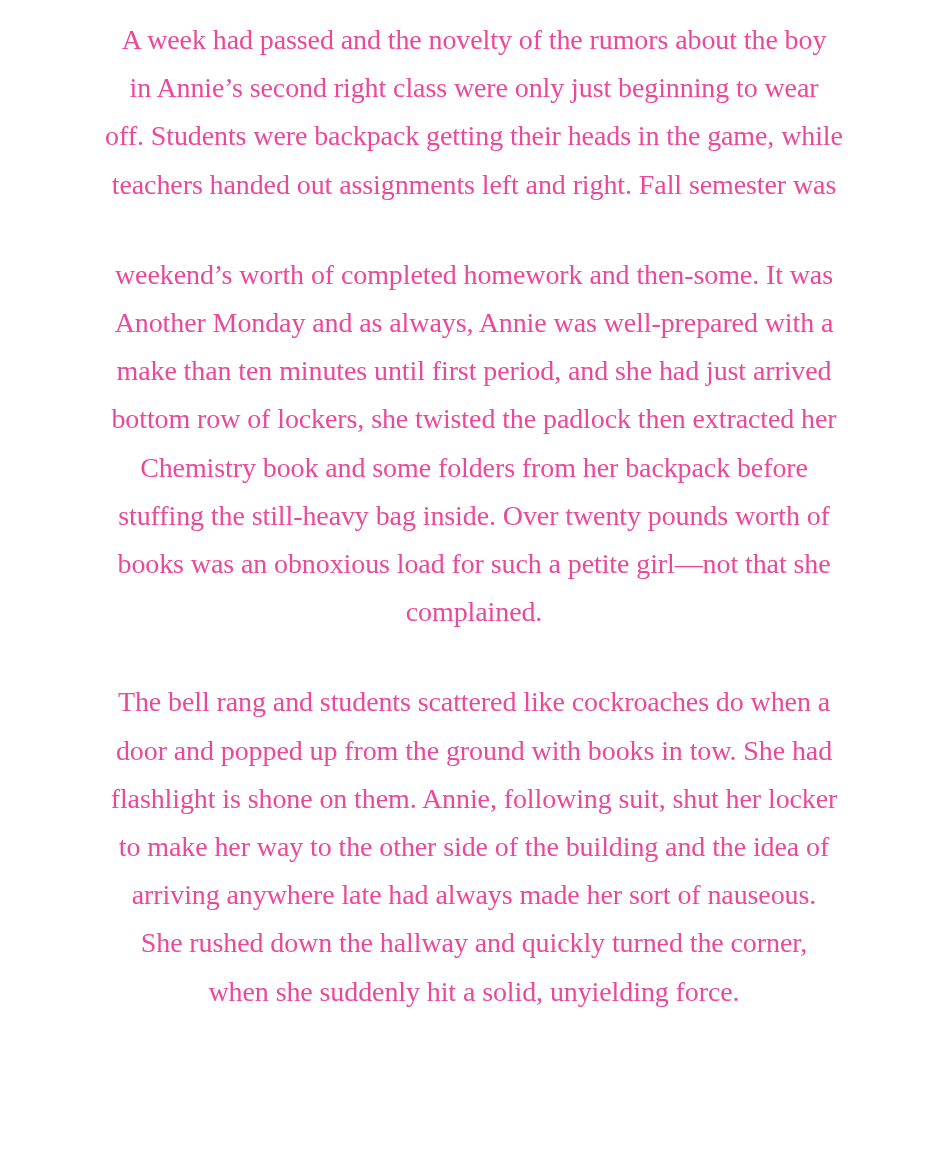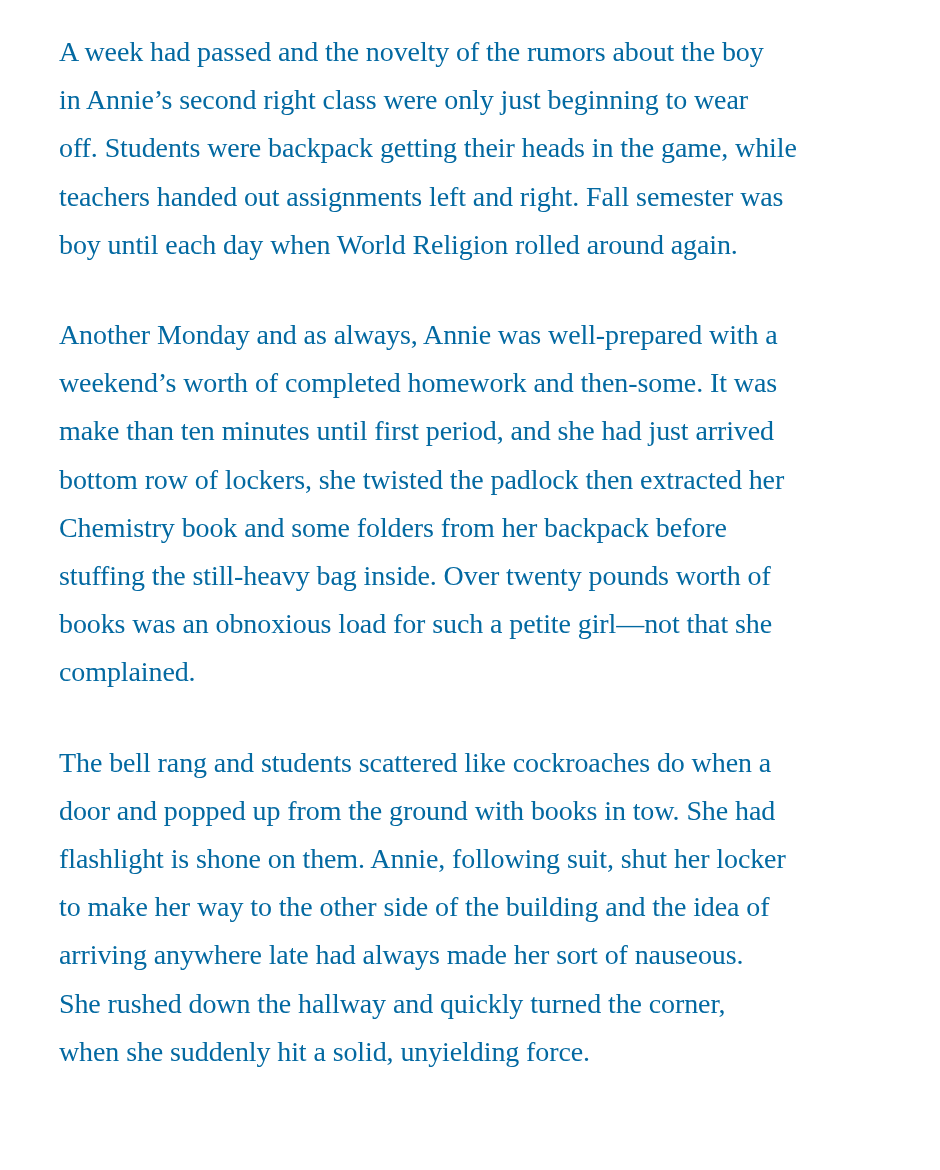--- a/index.html
+++ b/index.html
@@ -13,44 +13,44 @@
       overflow: hidden;
     }
     .page {
       padding: 12px 0 0 59px;
       width: 830px;
     }
     .para {
       font-family: "Liberation Serif", "DejaVu Serif", serif;
       font-size: 28px;
       line-height: 48.2px;
-      color: #0369a1;
-      margin: 16px 0 42px 0;
+      color: #ec4899;
+      margin: 4px 0 42px 0;
       letter-spacing: -0.1px;
       word-spacing: 0px;
+      text-align: center;
     }
     .line {
       display: block;
       white-space: nowrap;
     }
   </style>
 </head>
 <body>
 
 <div class="page">
   <p class="para">
     <span class="line">A week had passed and the novelty of the rumors about the boy</span>
     <span class="line">in Annie’s second right class were only just beginning to wear</span>
     <span class="line">off. Students were backpack getting their heads in the game, while</span>
     <span class="line">teachers handed out assignments left and right. Fall semester was</span>
-    <span class="line">boy until each day when World Religion rolled around again.</span>
   </p>
   <p class="para">
+    <span class="line">weekend’s worth of completed homework and then-some. It was</span>
     <span class="line">Another Monday and as always, Annie was well-prepared with a</span>
-    <span class="line">weekend’s worth of completed homework and then-some. It was</span>
     <span class="line">make than ten minutes until first period, and she had just arrived</span>
     <span class="line">bottom row of lockers, she twisted the padlock then extracted her</span>
     <span class="line">Chemistry book and some folders from her backpack before</span>
     <span class="line">stuffing the still-heavy bag inside. Over twenty pounds worth of</span>
     <span class="line">books was an obnoxious load for such a petite girl—not that she</span>
     <span class="line">complained.</span>
   </p>
   <p class="para">
     <span class="line">The bell rang and students scattered like cockroaches do when a</span>
     <span class="line">door and popped up from the ground with books in tow. She had</span>

